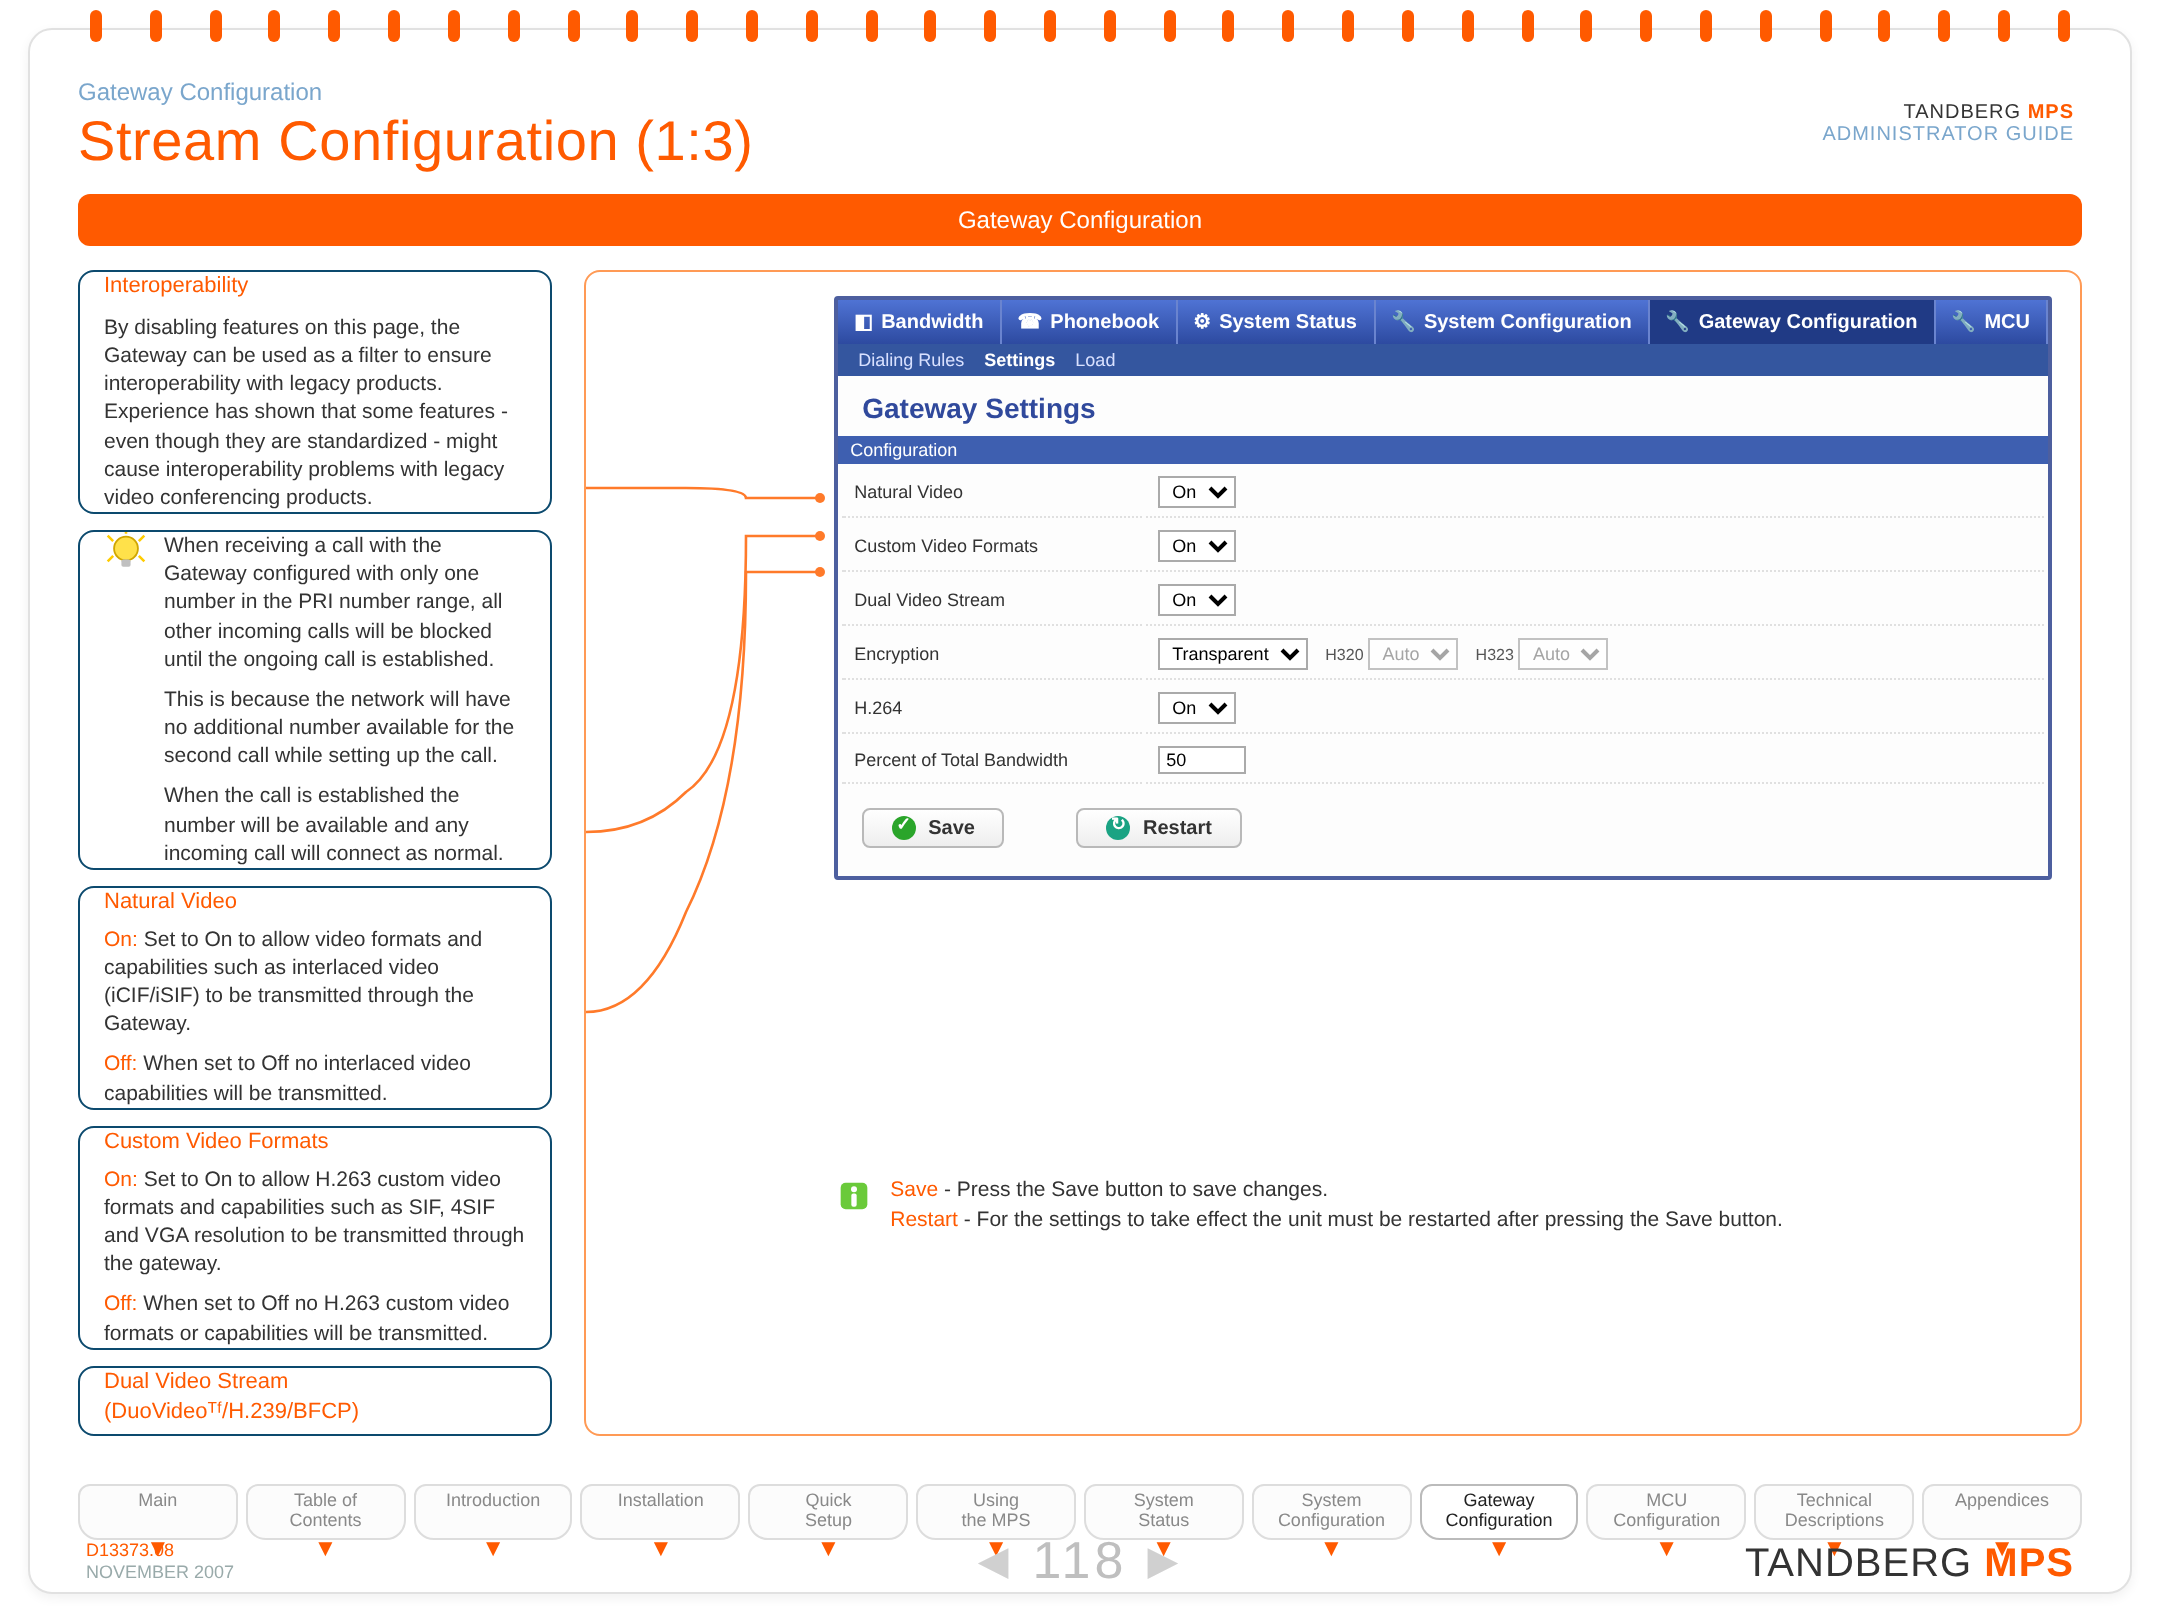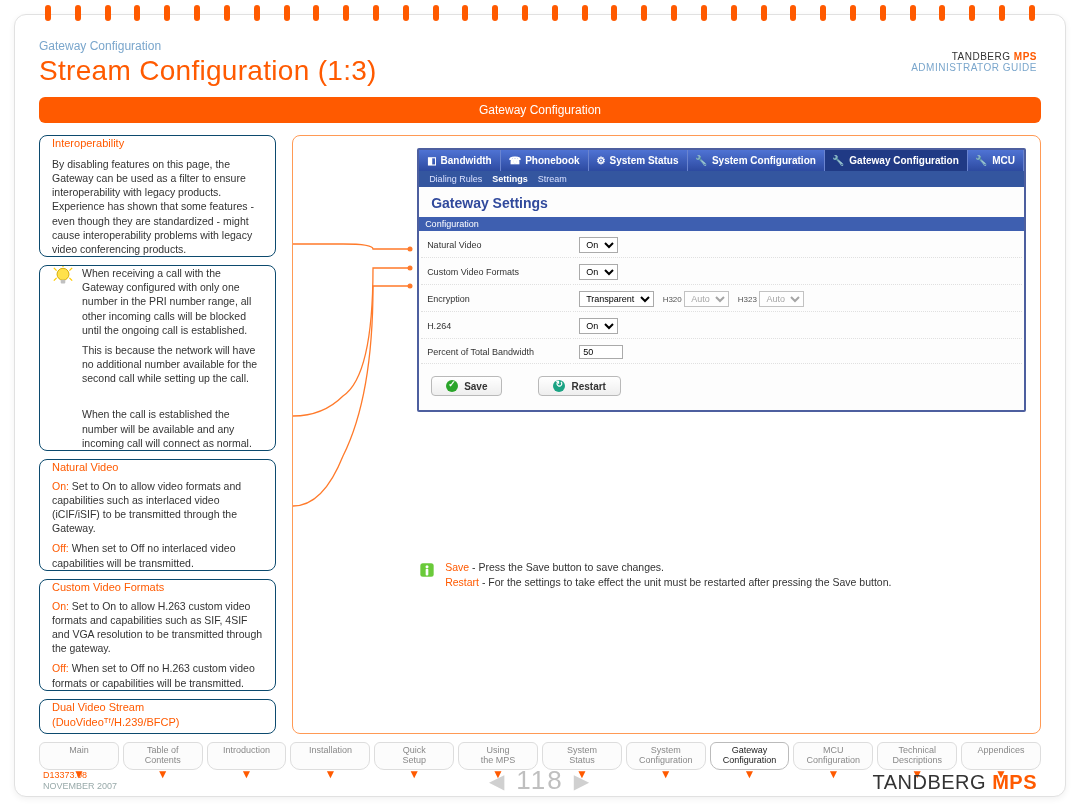--- a/index.html
+++ b/index.html
@@ -192,21 +192,21 @@
       <div class="panel">
         <div class="info-block">
           <svg class="bulb" viewBox="0 0 24 24">
             <circle cx="12" cy="9" r="6.5" fill="#ffe14a" stroke="#d0a600" stroke-width="1"></circle>
             <path d="M5 5 L2 2 M19 5 L22 2 M5 13 L2 16 M19 13 L22 16 M12 1 L12 -2" stroke="#ffcc00" stroke-width="1.4"></path>
             <rect x="9.5" y="15" width="5" height="4" rx="1" fill="#c0c0c0"></rect>
           </svg>
           <div>
             <p>When receiving a call with the Gateway configured with only one number in the PRI number range, all other incoming calls will be blocked until the ongoing call is established.</p>
             <p style="margin-top:6px">This is because the network will have no additional number available for the second call while setting up the call.</p>
-            <p style="margin-top:22px">When the call is established the number will be available and any incoming call will connect as normal.</p>
+            <p style="margin-top:6px">When the call is established the number will be available and any incoming call will connect as normal.</p>
           </div>
         </div>
       </div>
 
       <div class="panel">
         <h4>Natural Video</h4>
         <p><span class="on">On:</span><span> Set to On to allow video formats and capabilities such as interlaced video (iCIF/iSIF) to be transmitted through the Gateway.</span></p>
         <p style="margin-top:6px"><span class="off">Off:</span><span> When set to Off no interlaced video capabilities will be transmitted.</span></p>
       </div>
 
@@ -238,32 +238,36 @@
           <div class="itm">◧ <span>Bandwidth</span></div>
           <div class="itm">☎ <span>Phonebook</span></div>
           <div class="itm">⚙ <span>System Status</span></div>
           <div class="itm">🔧 <span>System Configuration</span></div>
           <div class="itm active">🔧 <span>Gateway Configuration</span></div>
           <div class="itm">🔧 <span>MCU</span></div>
         </div>
         <div class="ss-subnav">
           <span class="s">Dialing Rules</span>
           <span class="s active">Settings</span>
-          <span class="s">Stream</span>
+          <span class="s">Load</span>
         </div>
         <div class="ss-title">Gateway Settings</div>
         <div class="ss-cfg-head">Configuration</div>
         <table class="ss-table">
           <tbody>
               <tr>
             <td>Natural Video</td>
             <td><select class="ss-sel"><option>On</option></select></td>
           </tr>
           <tr>
             <td>Custom Video Formats</td>
+            <td><select class="ss-sel"><option>On</option></select></td>
+          </tr>
+          <tr>
+            <td>Dual Video Stream</td>
             <td><select class="ss-sel"><option>On</option></select></td>
           </tr>
           <tr>
             <td>Encryption</td>
             <td>
               <select class="ss-sel"><option>Transparent</option></select>
               <span class="ss-inline">H320</span>
               <select class="ss-sel" disabled=""><option>Auto</option></select>
               <span class="ss-inline">H323</span>
               <select class="ss-sel" disabled=""><option>Auto</option></select>

